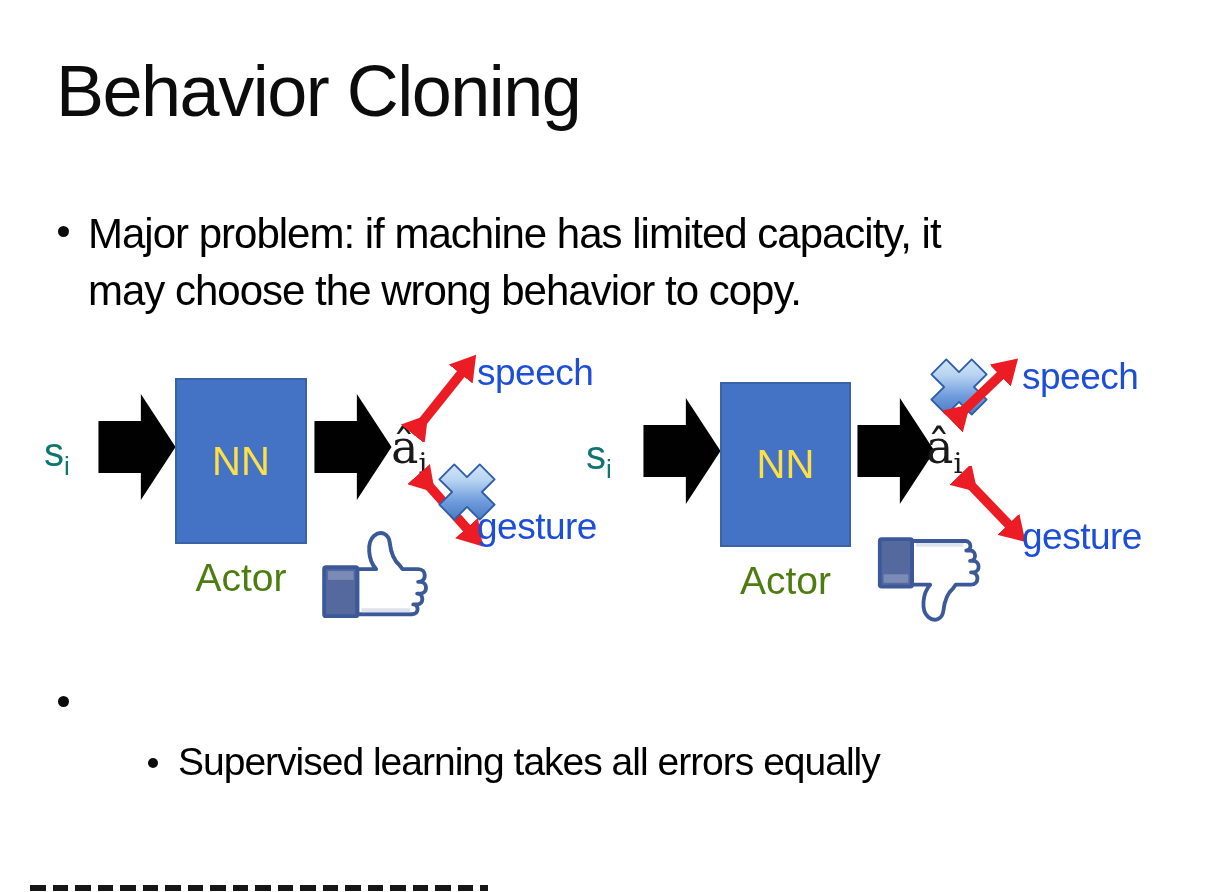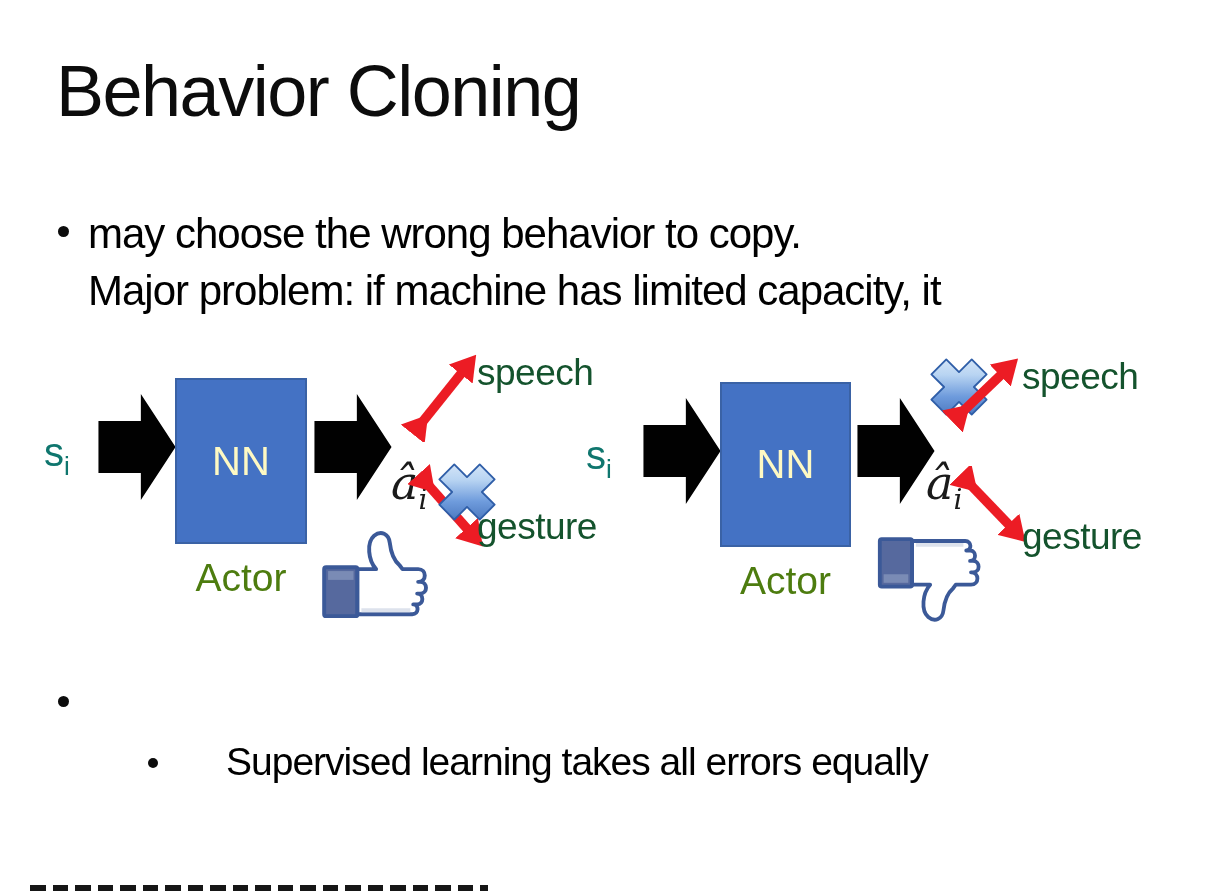--- a/index.html
+++ b/index.html
@@ -14,64 +14,64 @@
     left:56px; top:50px;
     font-size:72px; font-weight:300; letter-spacing:-1.5px;
     white-space:nowrap; color:#0c0c0c;
   }
 
   .bullet-dot {
     width:11px; height:11px; border-radius:50%; background:#0c0c0c;
   }
   .b1 { left:88px; top:205px; font-size:42px; line-height:57px; letter-spacing:-1px; white-space:nowrap; }
   .b2 { left:88px; top:677px; font-size:42px; letter-spacing:-1px; white-space:nowrap; }
-  .b2sub { left:178px; top:740px; font-size:39px; letter-spacing:-1px; white-space:nowrap;margin-left:48px; }
+  .b2sub { left:178px; top:740px; font-size:39px; letter-spacing:-1px; white-space:nowrap; }
 
   .nn-box {
     background:#4472C4; border:2px solid #3A62A5; box-sizing:border-box;
     display:flex; align-items:center; justify-content:center;
-    color:#fef9c3; font-size:40px;
+    color:#fde047; font-size:40px;
   }
   .nn-left  { left:175px; top:378px; width:132px; height:166px; }
   .nn-right { left:720px; top:382px; width:131px; height:165px; }
 
   .caption { font-size:39px; text-align:center; color:#4d7c0f; }
   .cap-left  { left:175px; top:556px; width:132px; }
   .cap-right { left:720px; top:559px; width:131px; }
 
   .io-label { font-size:40px; color:#0f766e; white-space:nowrap; }
   .io-label sub { font-size:26px; }
   .ahat {
-    font-family:"DejaVu Serif", serif; font-style:italic;
-    font-size:46px; color:#1a1a1a; white-space:nowrap;margin-top:36px;
+    font-family:"DejaVu Serif", serif; 
+    font-size:46px; color:#1a1a1a; white-space:nowrap;
   }
   .ahat sub { font-size:28px; }
 
-  .act-label { font-size:37px; letter-spacing:-0.5px; color:#14532d; white-space:nowrap; }
+  .act-label { font-size:37px; letter-spacing:-0.5px; color:#1d4ed8; white-space:nowrap; }
 
   .flip-v { transform:scaleY(-1); }
 
   .cutoff {
     left:30px; top:885px; width:458px; height:6px;
     background:repeating-linear-gradient(90deg,
       #161616 0 16px, rgba(0,0,0,0) 16px 23px,
       #161616 23px 38px, rgba(0,0,0,0) 38px 45px);
   }
 </style>
 </head>
 <body>
 
 <div class="slide">
 
   <div class="abs title">Behavior Cloning</div>
 
   <div class="abs bullet-dot" style="left:58px; top:226px;"></div>
   <div class="abs b1">
+    <div>Major problem: if machine has limited capacity, it</div>
     <div>may choose the wrong behavior to copy.</div>
-    <div>Major problem: if machine has limited capacity, it</div>
   </div>
 
   <div class="abs io-label" style="left:44px; top:430px;">
     <span>s</span><sub>i</sub>
   </div>
 
   <svg class="abs" style="left:98px; top:394px;" width="78" height="106" viewBox="0 0 80 110">
     <polygon points="0,28 44,28 44,0 80,55 44,110 44,82 0,82" fill="#010101"></polygon>
   </svg>
 

